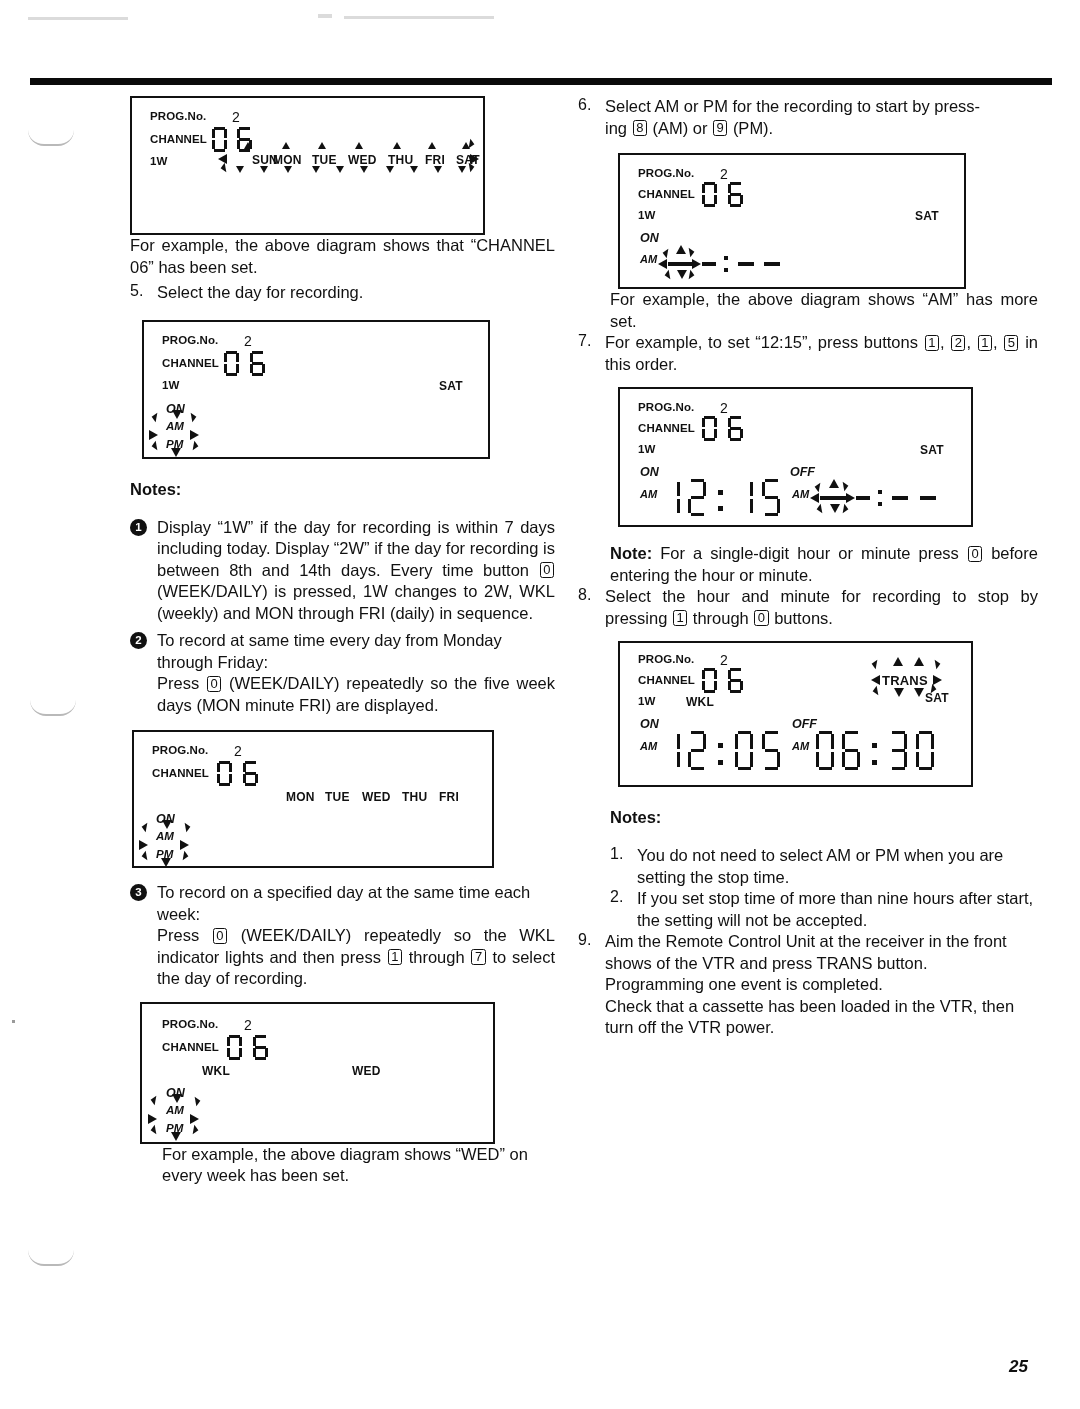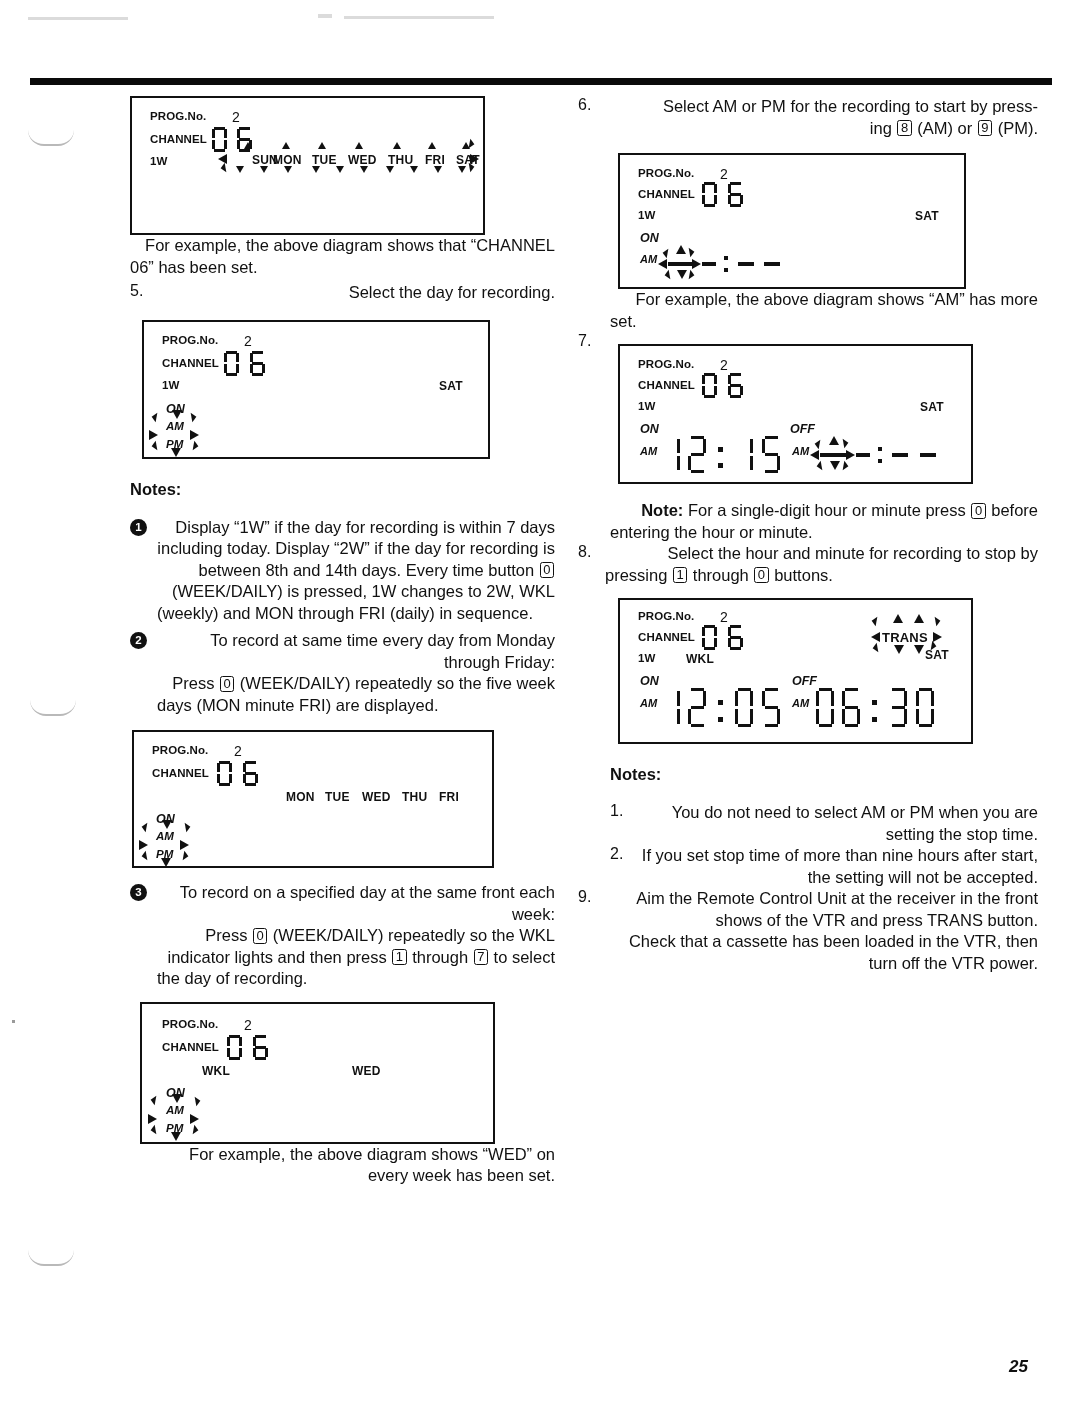--- a/index.html
+++ b/index.html
@@ -23,21 +23,20 @@
   .col{position:absolute;top:96px;}
   .col-left{left:130px;width:425px;}
   .col-right{left:578px;width:460px;}
 
   
   p.body{
     margin:0 0 0 0;
     font-size:16.5px;
     line-height:21.5px;
     color:#111;
-    text-align:right;
   }
   .just{text-align:justify;text-align-last:left;}
   .indent-hang{position:relative;padding-left:27px;}
   .num{position:absolute;left:0;top:0;}
   .indent-27{padding-left:27px;}
   .indent-32{padding-left:32px;}
   .mt4{margin-top:4px;} .mt6{margin-top:6px;} .mt12{margin-top:12px;} .mt14{margin-top:14px;}
   .mt16{margin-top:16px;} .mt20{margin-top:20px;}
 
   b.bold{font-weight:bold;}
@@ -277,21 +276,21 @@
       <span class="tri tri-dl" style="left:48px;top:92px;"></span>
       <span class="tri tri-r" style="left:5px;top:108px;"></span>
       <span class="tri tri-r" style="left:46px;top:108px;"></span>
       <span class="tri tri-ur" style="left:9px;top:120px;"></span>
       <span class="tri tri-ul" style="left:46px;top:120px;"></span>
       <span class="tri tri-d" style="left:27px;top:126px;"></span>
     </div>
 
     <div class="indent-hang mt14">
       <span class="cbul">3</span>
-      <p class="body">To record on a specified day at the same front each week:</p>
+      <p class="body">To record on a specified day at the same time each week:</p>
       <p class="body just"><span>Press</span> <span class="key">0</span> <span>(WEEK/DAILY) repeatedly so the WKL indicator lights and then press</span> <span class="key">1</span> <span>through</span> <span class="key">7</span> <span>to select the day of recording.</span></p>
     </div>
 
     <div class="lcd mt12" style="width:355px;height:142px;margin-left:10px;">
       <span class="lbl" style="left:20px;top:14px;">PROG.No.</span>
       <span class="lbl" style="left:102px;top:13px;font-size:14px;font-weight:normal;">2</span>
       <span class="lbl" style="left:20px;top:37px;">CHANNEL</span>
       <div style="position:absolute;left:85px;top:31px;">
         <div class="seg" style="width:15px;height:25px;margin-right:7px;">
           <i style="left:2px;top:0;width:11px;height:3px;"></i>
@@ -379,20 +378,21 @@
       <i style="position:absolute;left:104px;top:101px;width:4px;height:4px;background:#111;display:block;"></i>
       <i style="position:absolute;left:104px;top:113px;width:4px;height:4px;background:#111;display:block;"></i>
       <i class="dash" style="left:118px;top:107px;width:16px;"></i>
       <i class="dash" style="left:144px;top:107px;width:16px;"></i>
     </div>
 
     <p class="body mt14 indent-32 just">For example, the above diagram shows “AM” has more set.</p>
 
     <div class="indent-hang mt2">
       <span class="body num">7.</span>
+      <p class="body just"><span>For example, to set “12:15”, press buttons</span> <span class="key">1</span>, <span class="key">2</span>, <span class="key">1</span>, <span class="key">5</span> <span>in this order.</span></p>
     </div>
 
     <div class="lcd mt12" style="width:355px;height:140px;margin-left:40px;">
       <span class="lbl" style="left:18px;top:12px;">PROG.No.</span>
       <span class="lbl" style="left:100px;top:11px;font-size:14px;font-weight:normal;">2</span>
       <span class="lbl" style="left:18px;top:33px;">CHANNEL</span>
       <div style="position:absolute;left:82px;top:27px;">
         <div class="seg" style="width:15px;height:25px;margin-right:7px;">
           <i style="left:2px;top:0;width:11px;height:3px;"></i>
           <i style="left:0;top:2px;width:3px;height:9px;"></i>
@@ -601,17 +601,18 @@
     <div class="indent-hang mt2" style="padding-left:59px;">
       <span class="body num" style="left:32px;">2.</span>
       <p class="body">If you set stop time of more than nine hours after start, the setting will not be accepted.</p>
     </div>
 
     <div class="indent-hang mt2">
       <span class="body num">9.</span>
       <p class="body">Aim the Remote Control Unit at the receiver in the front shows of the VTR and press TRANS button.</p>
     </div>
 
+    <p class="body indent-27">Programming one event is completed.</p>
     <p class="body indent-27">Check that a cassette has been loaded in the VTR, then turn off the VTR power.</p>
   </div>
 
   <div class="pagenum">25</div>
 </div>
 
 </body></html>

